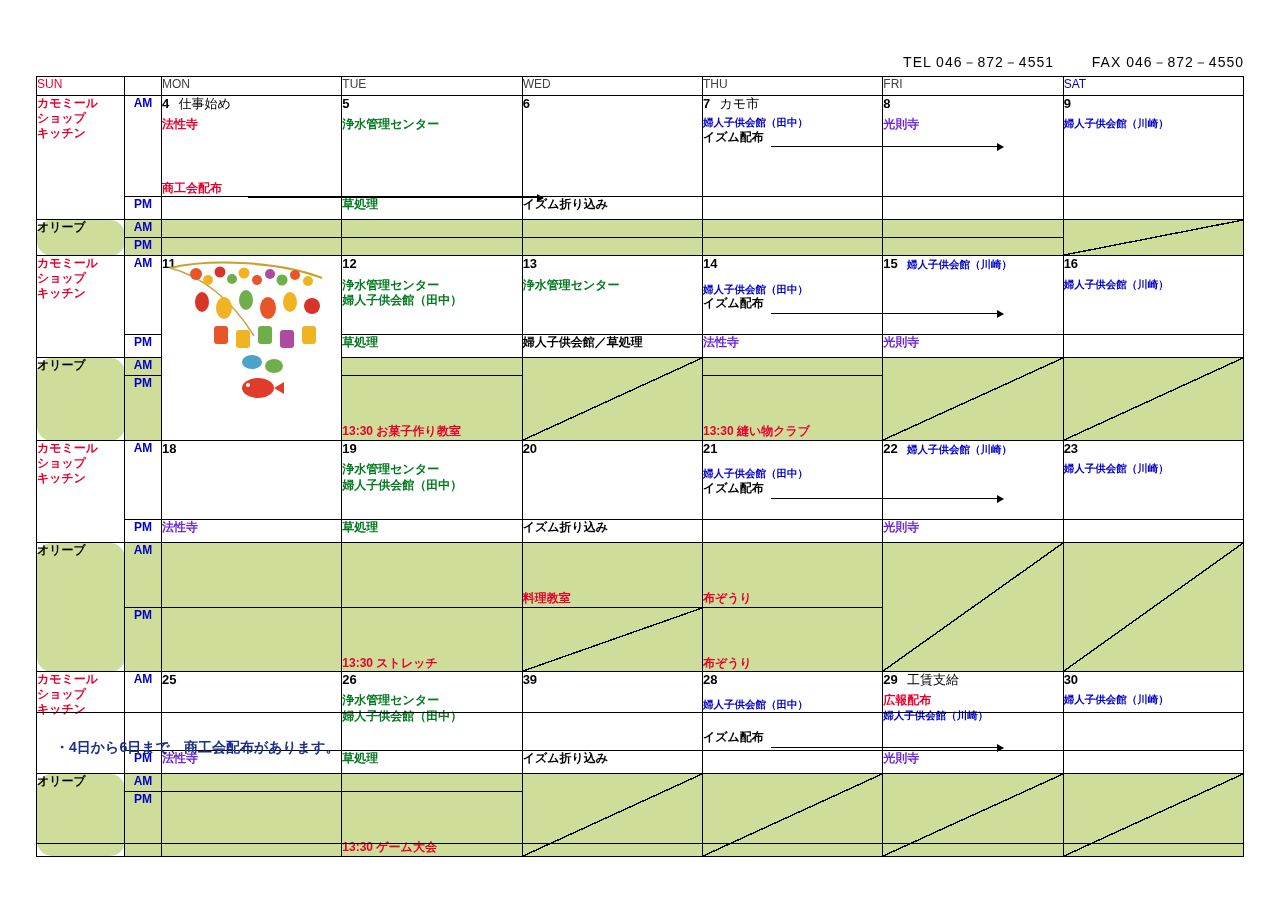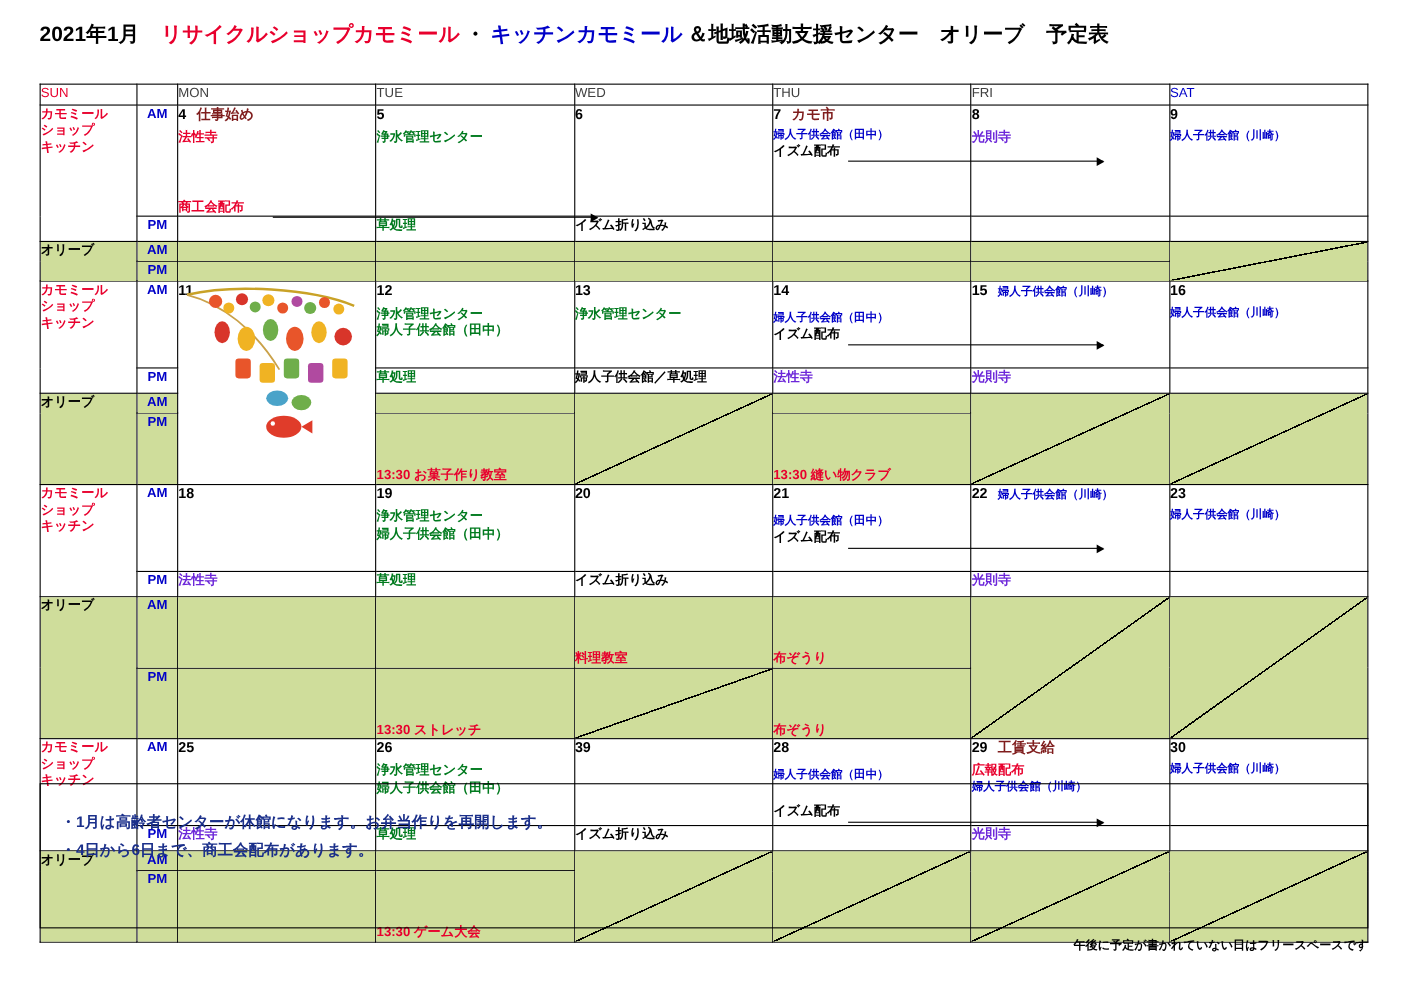--- a/index.html
+++ b/index.html
@@ -56,37 +56,38 @@
   .hdr .wd{color:#404040;}
 
   
   .lbl{
     font-size:11px;font-weight:bold;color:#e8002d;
     padding:3px 0 0 4px;line-height:1.35;
   }
   .lbl-olive{
     font-size:12px;font-weight:bold;color:#000;
     padding:2px 0 0 4px;
+    border-radius:15px;
   }
   .ap{
     font-size:11px;font-weight:bold;color:#0000c8;
     text-align:center;padding-top:3px;
   }
   .green{background:#cfdd9b;}
   .cell{padding:2px 3px 2px 4px;}
   .daynum{font-size:13px;font-weight:bold;color:#000;}
   .ev{display:block;font-size:12px;font-weight:bold;line-height:1.3;}
   .ev-green{color:#007a1e;}
   .ev-purple{color:#6d28d9;}
   .ev-blue{color:#0000c8;}
   .ev-red{color:#e8002d;margin-top:48px;}
   .ev-black{color:#000;}
   .ev-small{font-size:10.5px;}
   .inline-ev{font-size:10.5px;font-weight:bold;color:#0000c8;margin-left:6px;}
-  .inline-ev-red{font-size:13px;font-weight:bold;color:#7f1d1d;margin-left:6px;}
+  .inline-ev-red{font-size:13px;font-weight:normal;color:#000000;margin-left:6px;}
 
   
   .arrow-wrap{position:relative;height:0;}
   .arrowline{
     position:absolute;height:0;border-top:1.5px solid #000;
   }
   .arrowline:after{
     content:"";position:absolute;right:-1px;top:-4px;
     border-left:7px solid #000;
     border-top:4px solid transparent;
@@ -118,31 +119,26 @@
   }
 
   
   .kazari{position:absolute;left:0;top:0;pointer-events:none;}
 </style>
 </head>
 <body>
 
 <div class="page">
 
-  <div class="title-row">
-    <span class="t-black">2021年1月</span>
-    <span>&nbsp;&nbsp;</span>
-    <span class="t-red">リサイクルショップカモミール</span>
-    <span class="t-sep">・</span>
-    <span class="t-blue">キッチンカモミール</span>
-    <span class="t-black">＆地域活動支援センター　オリーブ</span>
-    <span>&nbsp;&nbsp;</span>
-    <span class="t-black">予定表</span>
+
+  <div class="contact-row">
+    <span>TEL  046－872－4551</span>
+    <span class="fax-gap"></span>
+    <span>FAX  046－872－4550</span>
   </div>
-
 
   <table class="cal">
     <colgroup>
       <col class="c-day">
         <col class="c-ap">
       <col class="c-col">
         <col class="c-col">
         <col class="c-col">
         <col class="c-col">
         <col class="c-col">
@@ -582,19 +578,17 @@
             <span class="ev"></span>
           </td>
       <td class="cell green">
             <span class="ev ev-red">13:30  ゲーム大会</span>
           </td>
     </tr>
   </tbody>
     </table>
 
   <div class="notes">
-    <div class="line">・1月は高齢者センターが休館になります。お弁当作りを再開します。</div>
     <div class="line">・4日から6日まで、商工会配布があります。</div>
   </div>
 
-  <div class="footnote">午後に予定が書かれていない日はフリースペースです</div>
 
 </div>
 
 </body></html>

